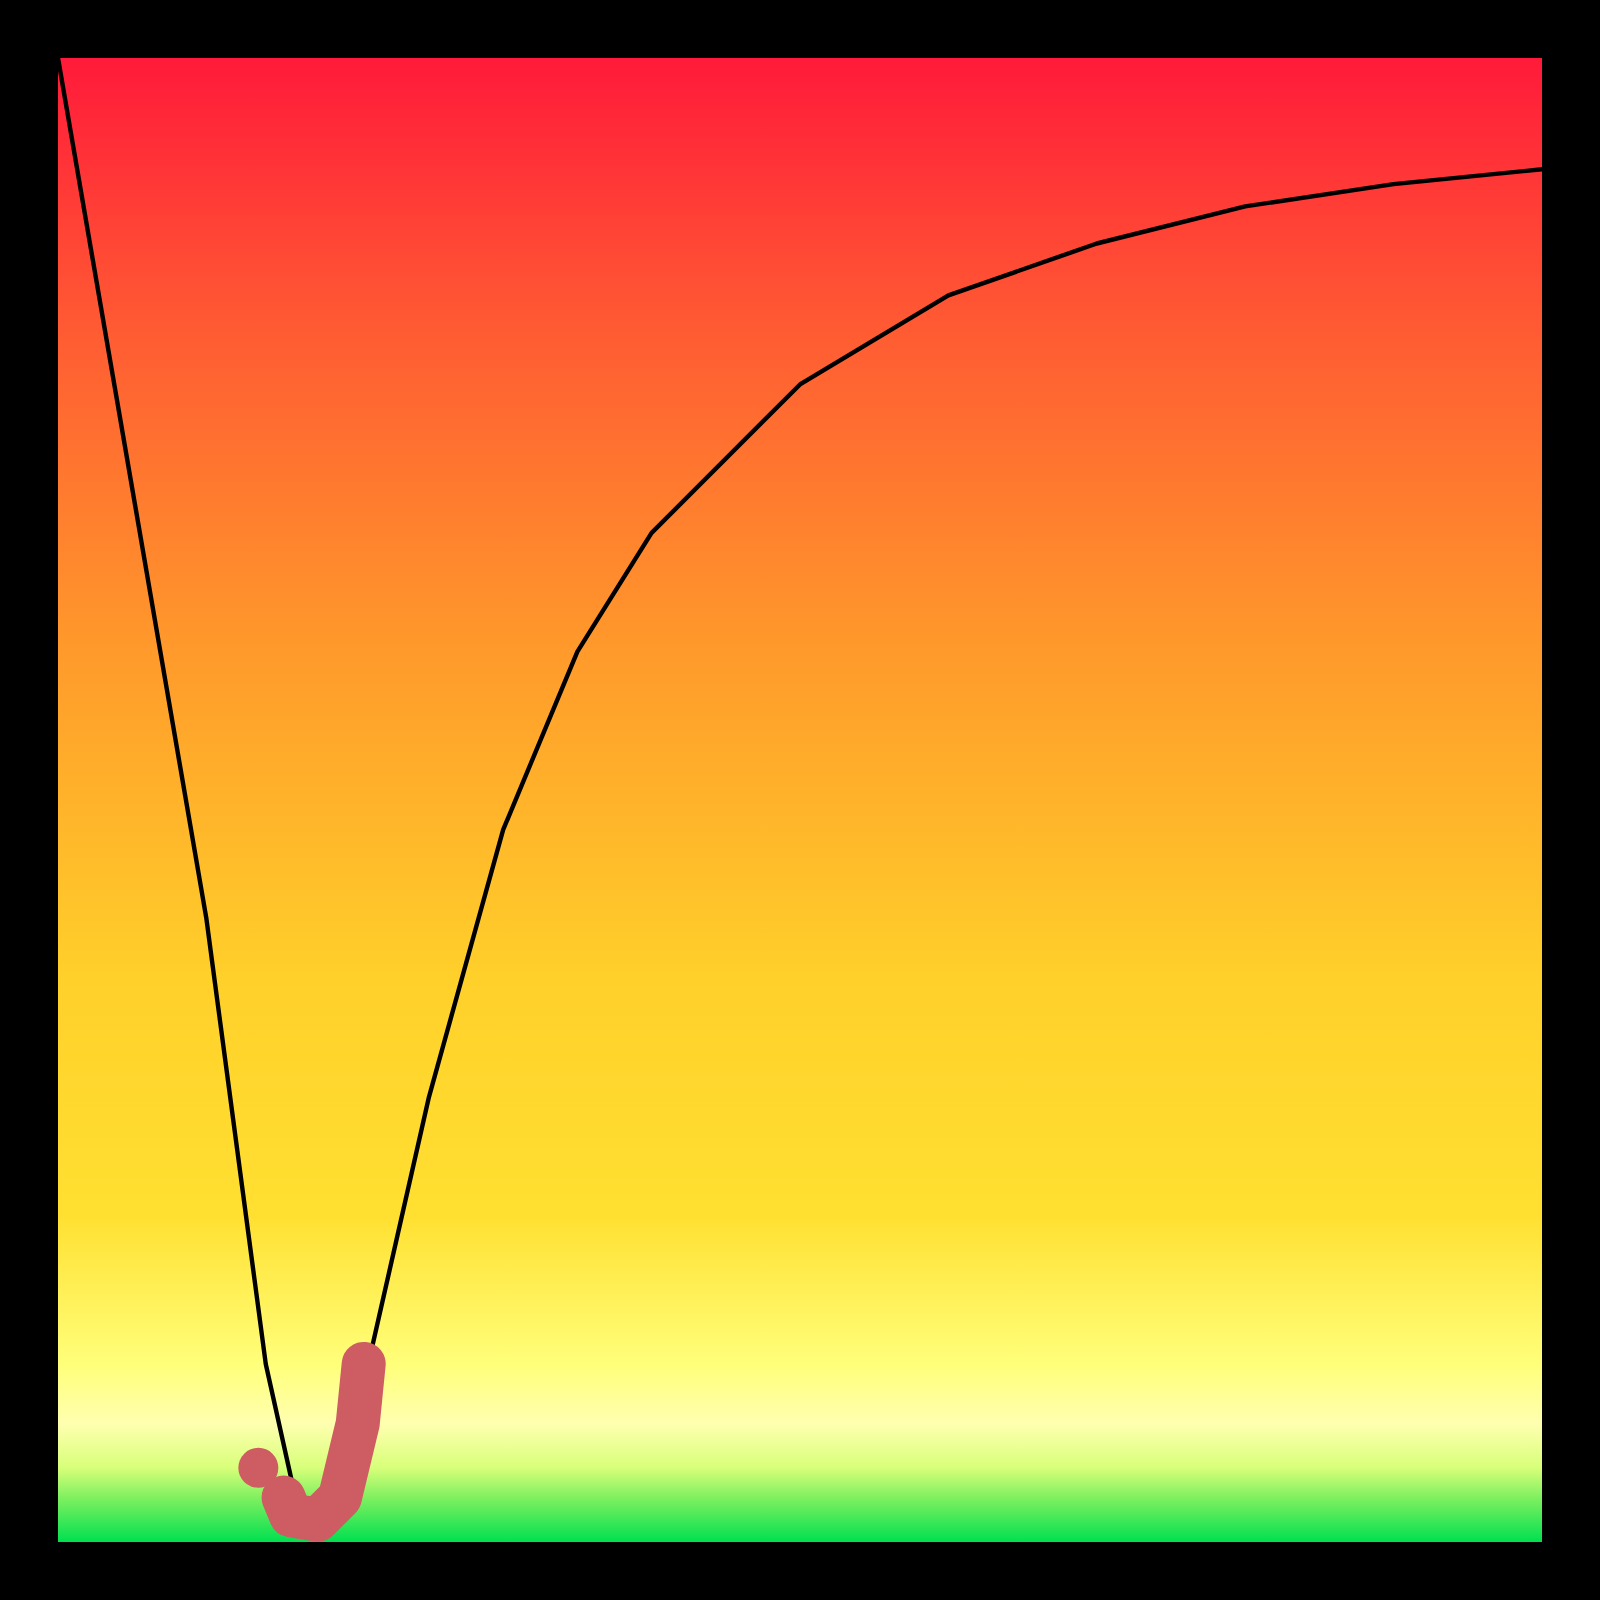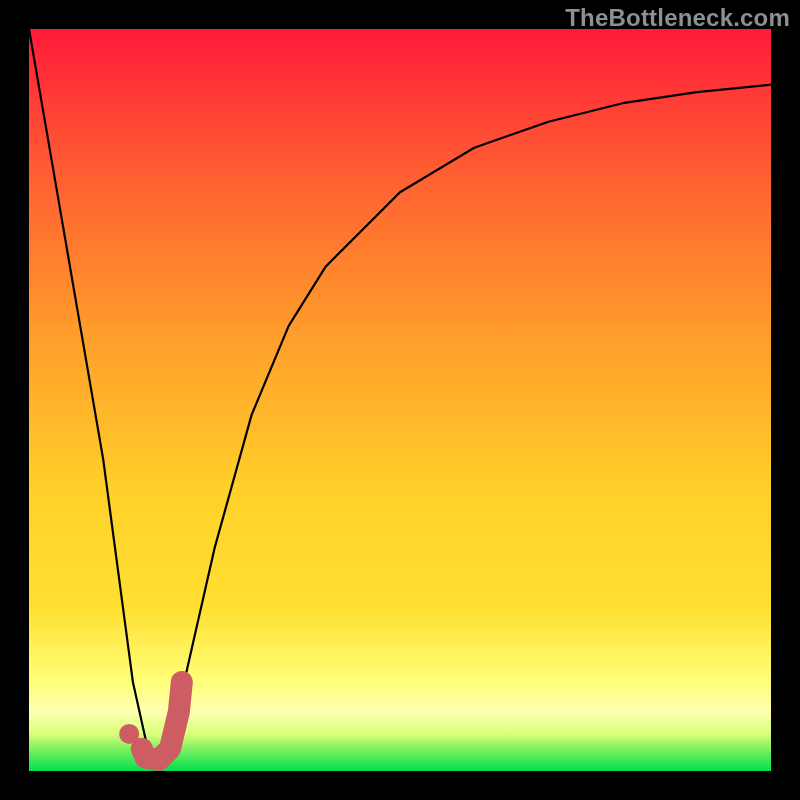--- a/index.html
+++ b/index.html
@@ -59,14 +59,13 @@
       <rect x="0" y="0" width="742" height="742" fill="url(#bg-grad)"></rect>
       <g id="curve-group">
           <path d="M0.00 0.00 L37.10 215.18 L74.20 430.36 L103.88 652.96 L118.72 719.74 L133.56 727.16 L148.40 682.64 L185.50 519.40 L222.60 385.84 L259.70 296.80 L296.80 237.44 L371.00 163.24 L445.20 118.72 L519.40 92.75 L593.60 74.20 L667.80 63.07 L742.00 55.65" fill="none" stroke="#000000" stroke-width="2.2" stroke-linecap="round" stroke-linejoin="round"></path>
         </g>
       <g id="marker-group">
           <circle cx="100.17" cy="704.90" r="10" fill="#cd5d63"></circle>
           <path d="M112.78 719.74 L116.49 728.64 L129.85 730.87 L140.98 719.74 L149.88 682.64 L152.85 652.96" fill="none" stroke="#cd5d63" stroke-width="22" stroke-linecap="round" stroke-linejoin="round"></path>
         </g>
     </svg>
   </div>
-  <div class="watermark">TheBottleneck.com</div>
 </div>
 
 </body></html>

